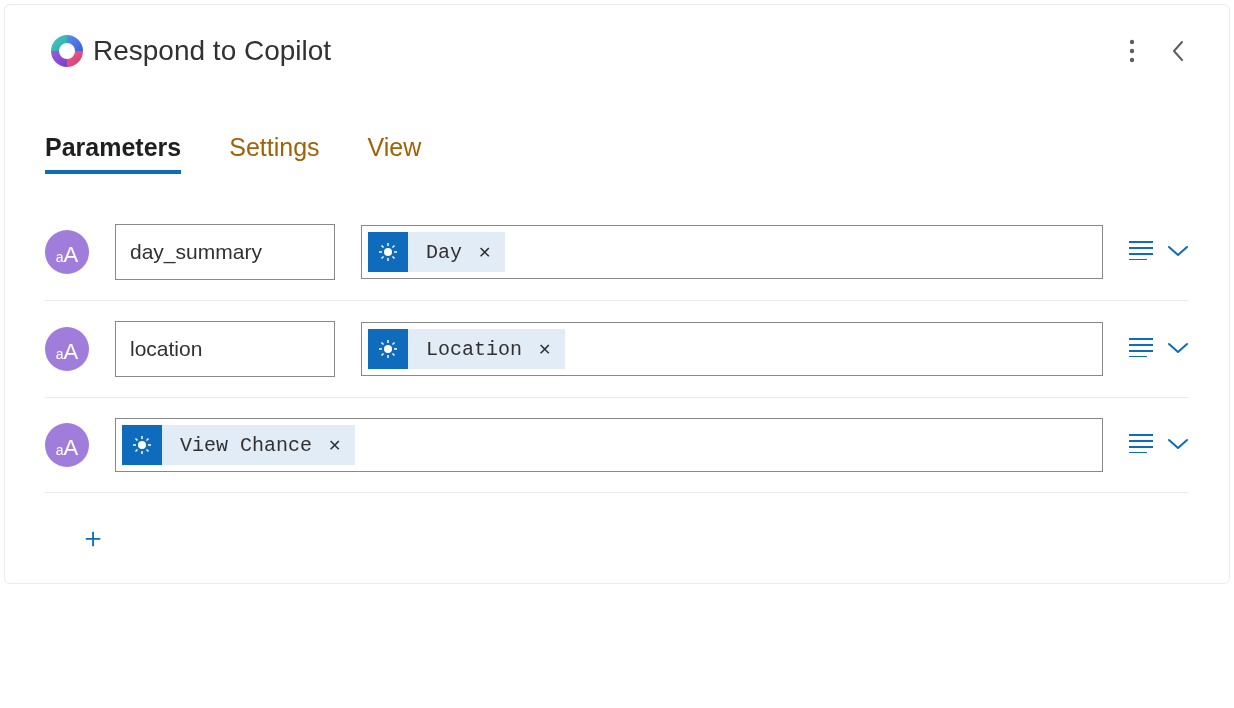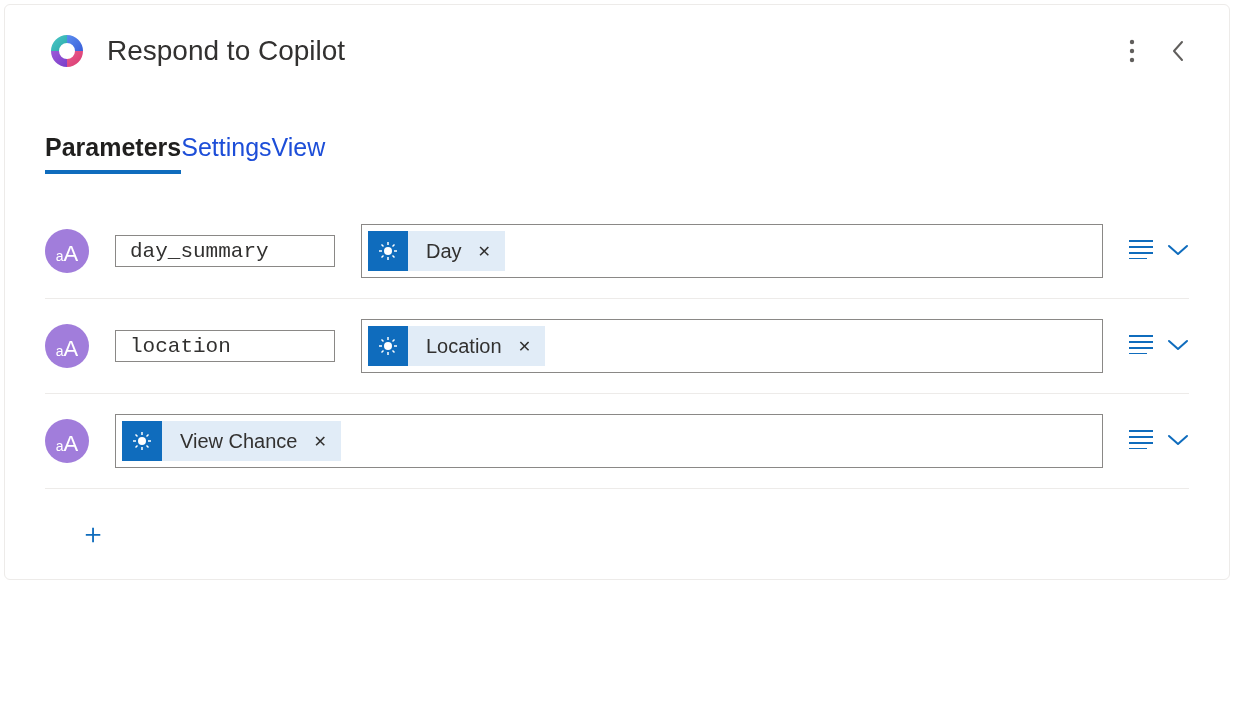--- a/index.html
+++ b/index.html
@@ -16,21 +16,21 @@
       border: 1px solid #edebe9;
       border-radius: 6px;
       margin: 4px;
       padding: 0;
     }
     
     .header {
       display: flex;
       align-items: center;
       padding: 24px 40px 20px 40px;
-      gap: 18px;
+      gap: 4px;
     }
     .app-icon {
       width: 44px;
       height: 44px;
       flex-shrink: 0;
     }
     .title {
       font-size: 28px;
       font-weight: 400;
       color: #323130;
@@ -47,26 +47,27 @@
       cursor: pointer;
       padding: 4px;
       display: flex;
       align-items: center;
       justify-content: center;
       color: #605e5c;
     }
     
     .tabs {
       display: flex;
+      gap: 48px;
       padding: 0 40px;
       margin-top: 40px;
     }
     .tab {
       font-size: 25px;
-      color: #1d4ed8;
+      color: #a16207;
       padding-bottom: 8px;
       cursor: pointer;
       border-bottom: 4px solid transparent;
     }
     .tab.active {
       color: #201f1e;
       font-weight: 600;
       border-bottom: 4px solid #0f6cbd;
     }
     
@@ -92,25 +93,25 @@
       align-items: baseline;
       justify-content: center;
       font-size: 18px;
       flex-shrink: 0;
       padding-top: 12px;
     }
     .type-badge .small-a { font-size: 14px; }
     .type-badge .big-a { font-size: 22px; }
     .name-input {
       width: 220px;
-      height: 32px;
+      height: 56px;
       border: 1px solid #8a8886;
       font-size: 21px;
       padding: 0 14px;
-      font-family: Liberation Mono, monospace;
+      font-family: Liberation Sans, sans-serif;
       color: #323130;
       background: #fff;
     }
     .value-box {
       flex: 1;
       min-height: 52px;
       border: 1px solid #8a8886;
       display: flex;
       align-items: center;
       padding: 6px;
@@ -129,20 +130,21 @@
       width: 40px;
       height: 40px;
       background: #0f6cbd;
       display: flex;
       align-items: center;
       justify-content: center;
       flex-shrink: 0;
     }
     .token-label {
       padding: 0 12px 0 18px;
+      font-family: Liberation Mono, monospace;
     }
     .token-remove {
       background: none;
       border: none;
       cursor: pointer;
       font-size: 16px;
       color: #323130;
       padding: 0 14px 0 4px;
     }
     .row-actions {

